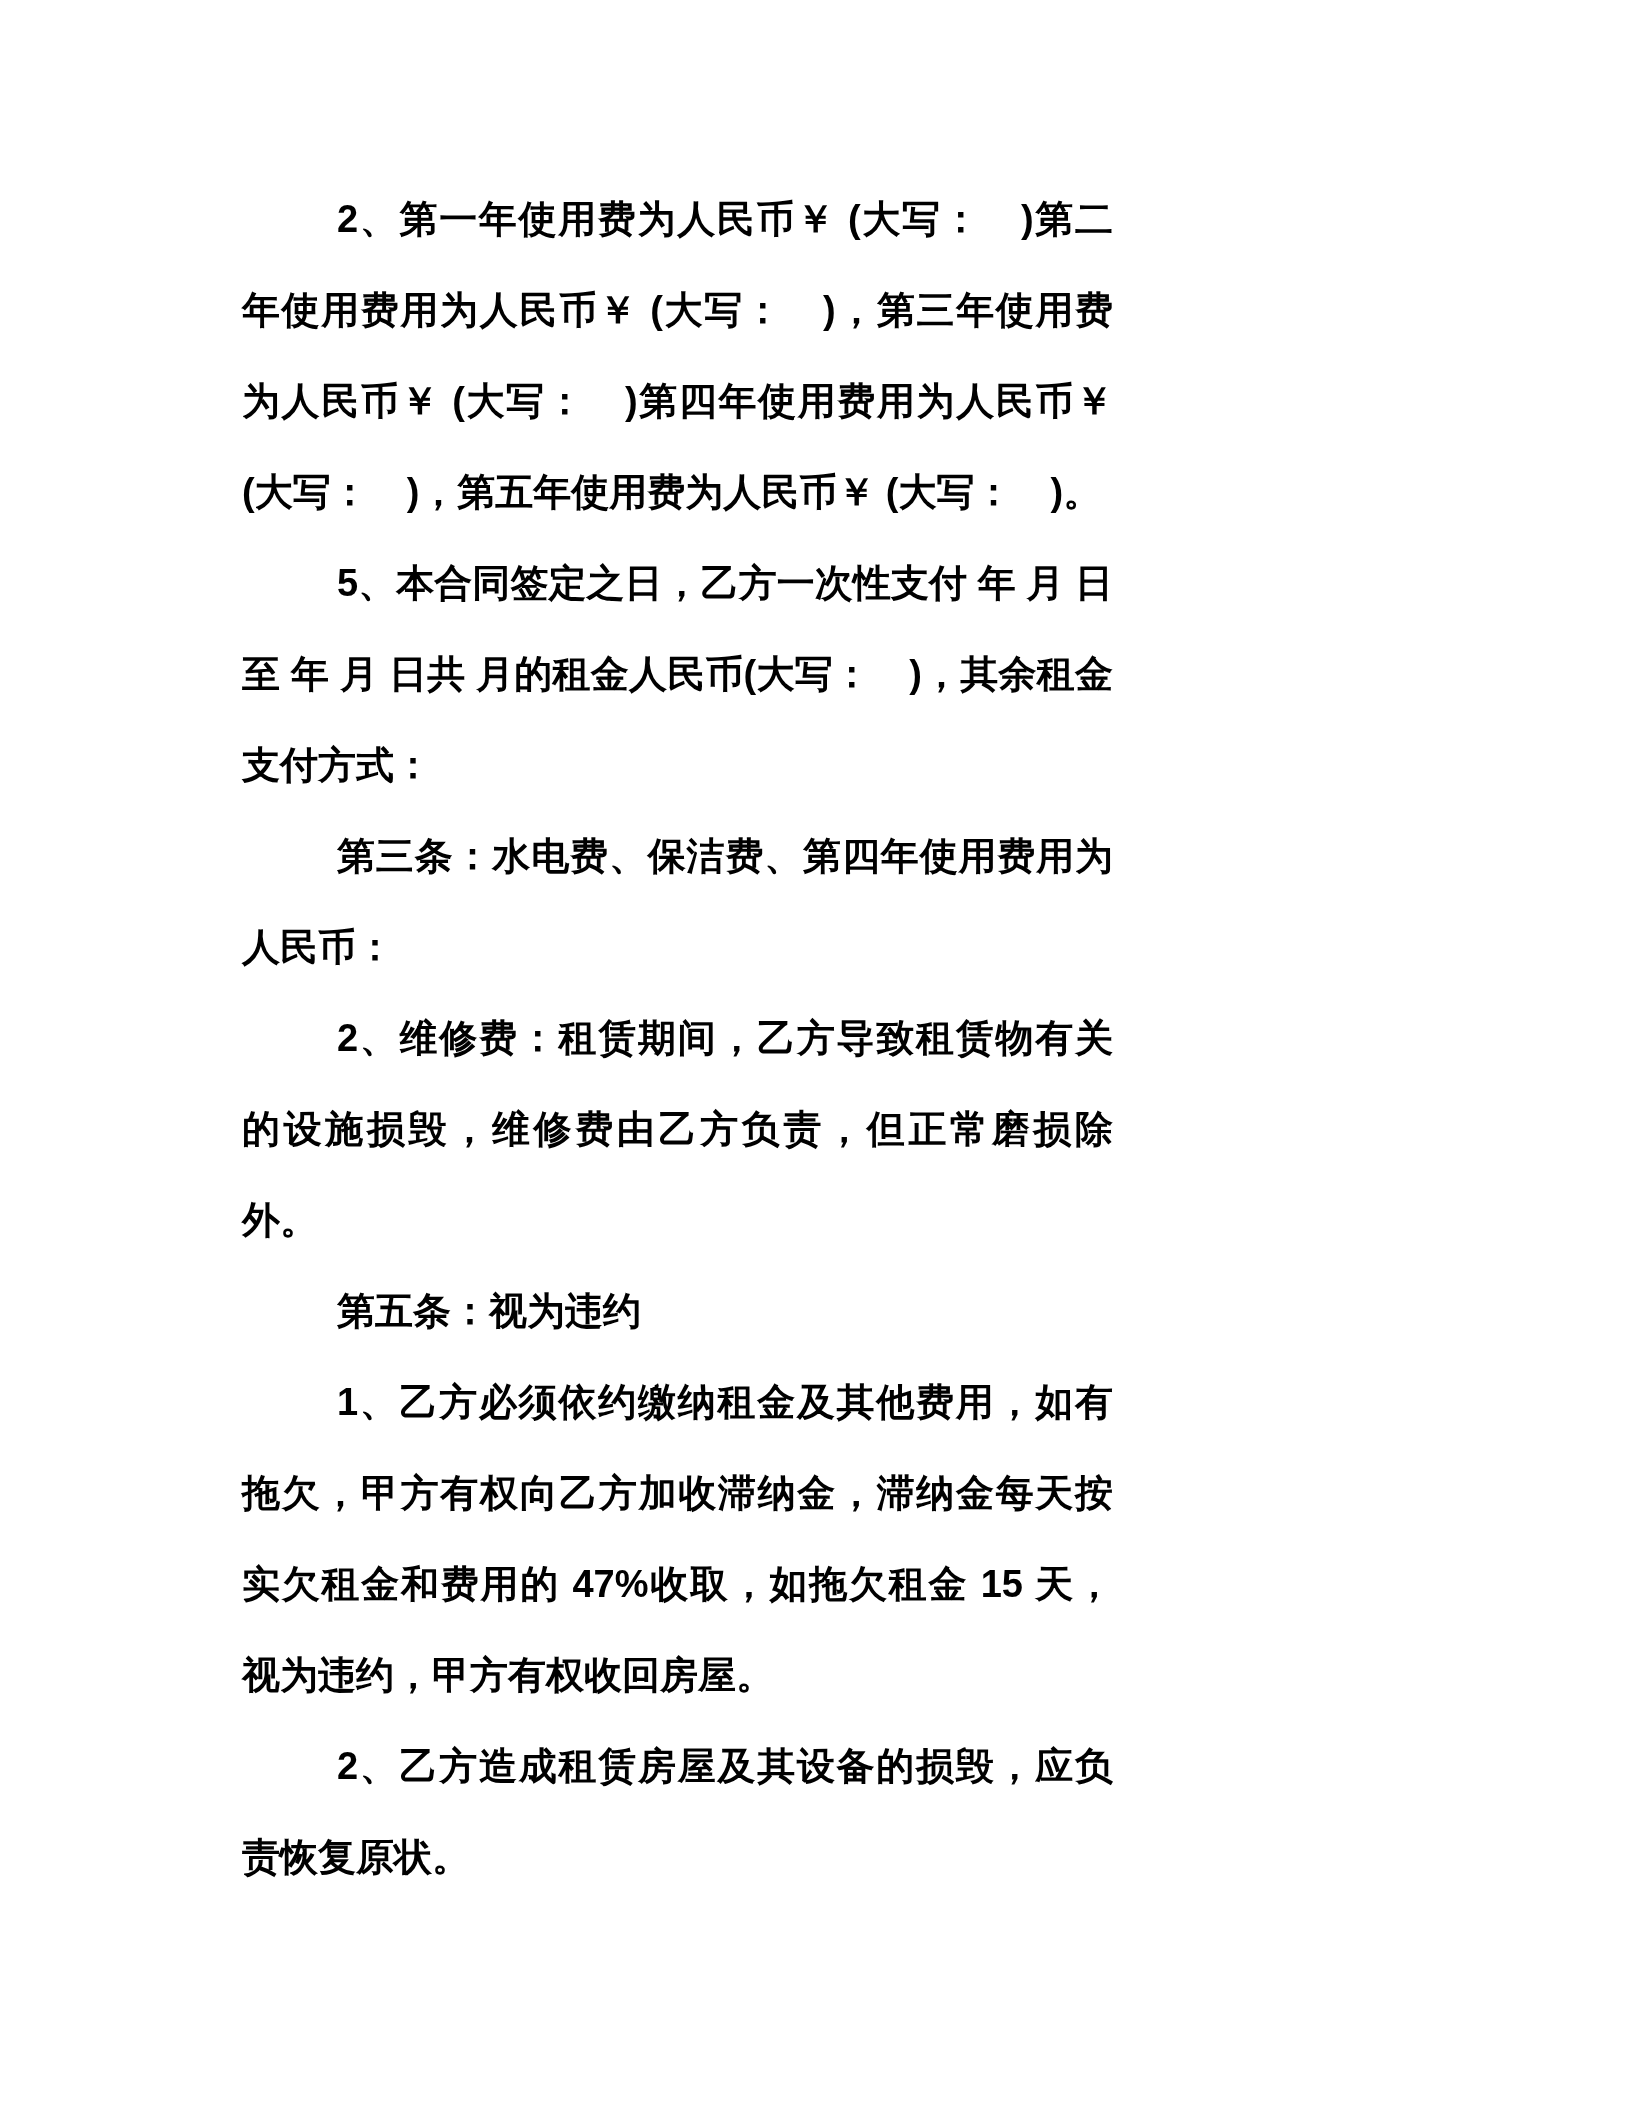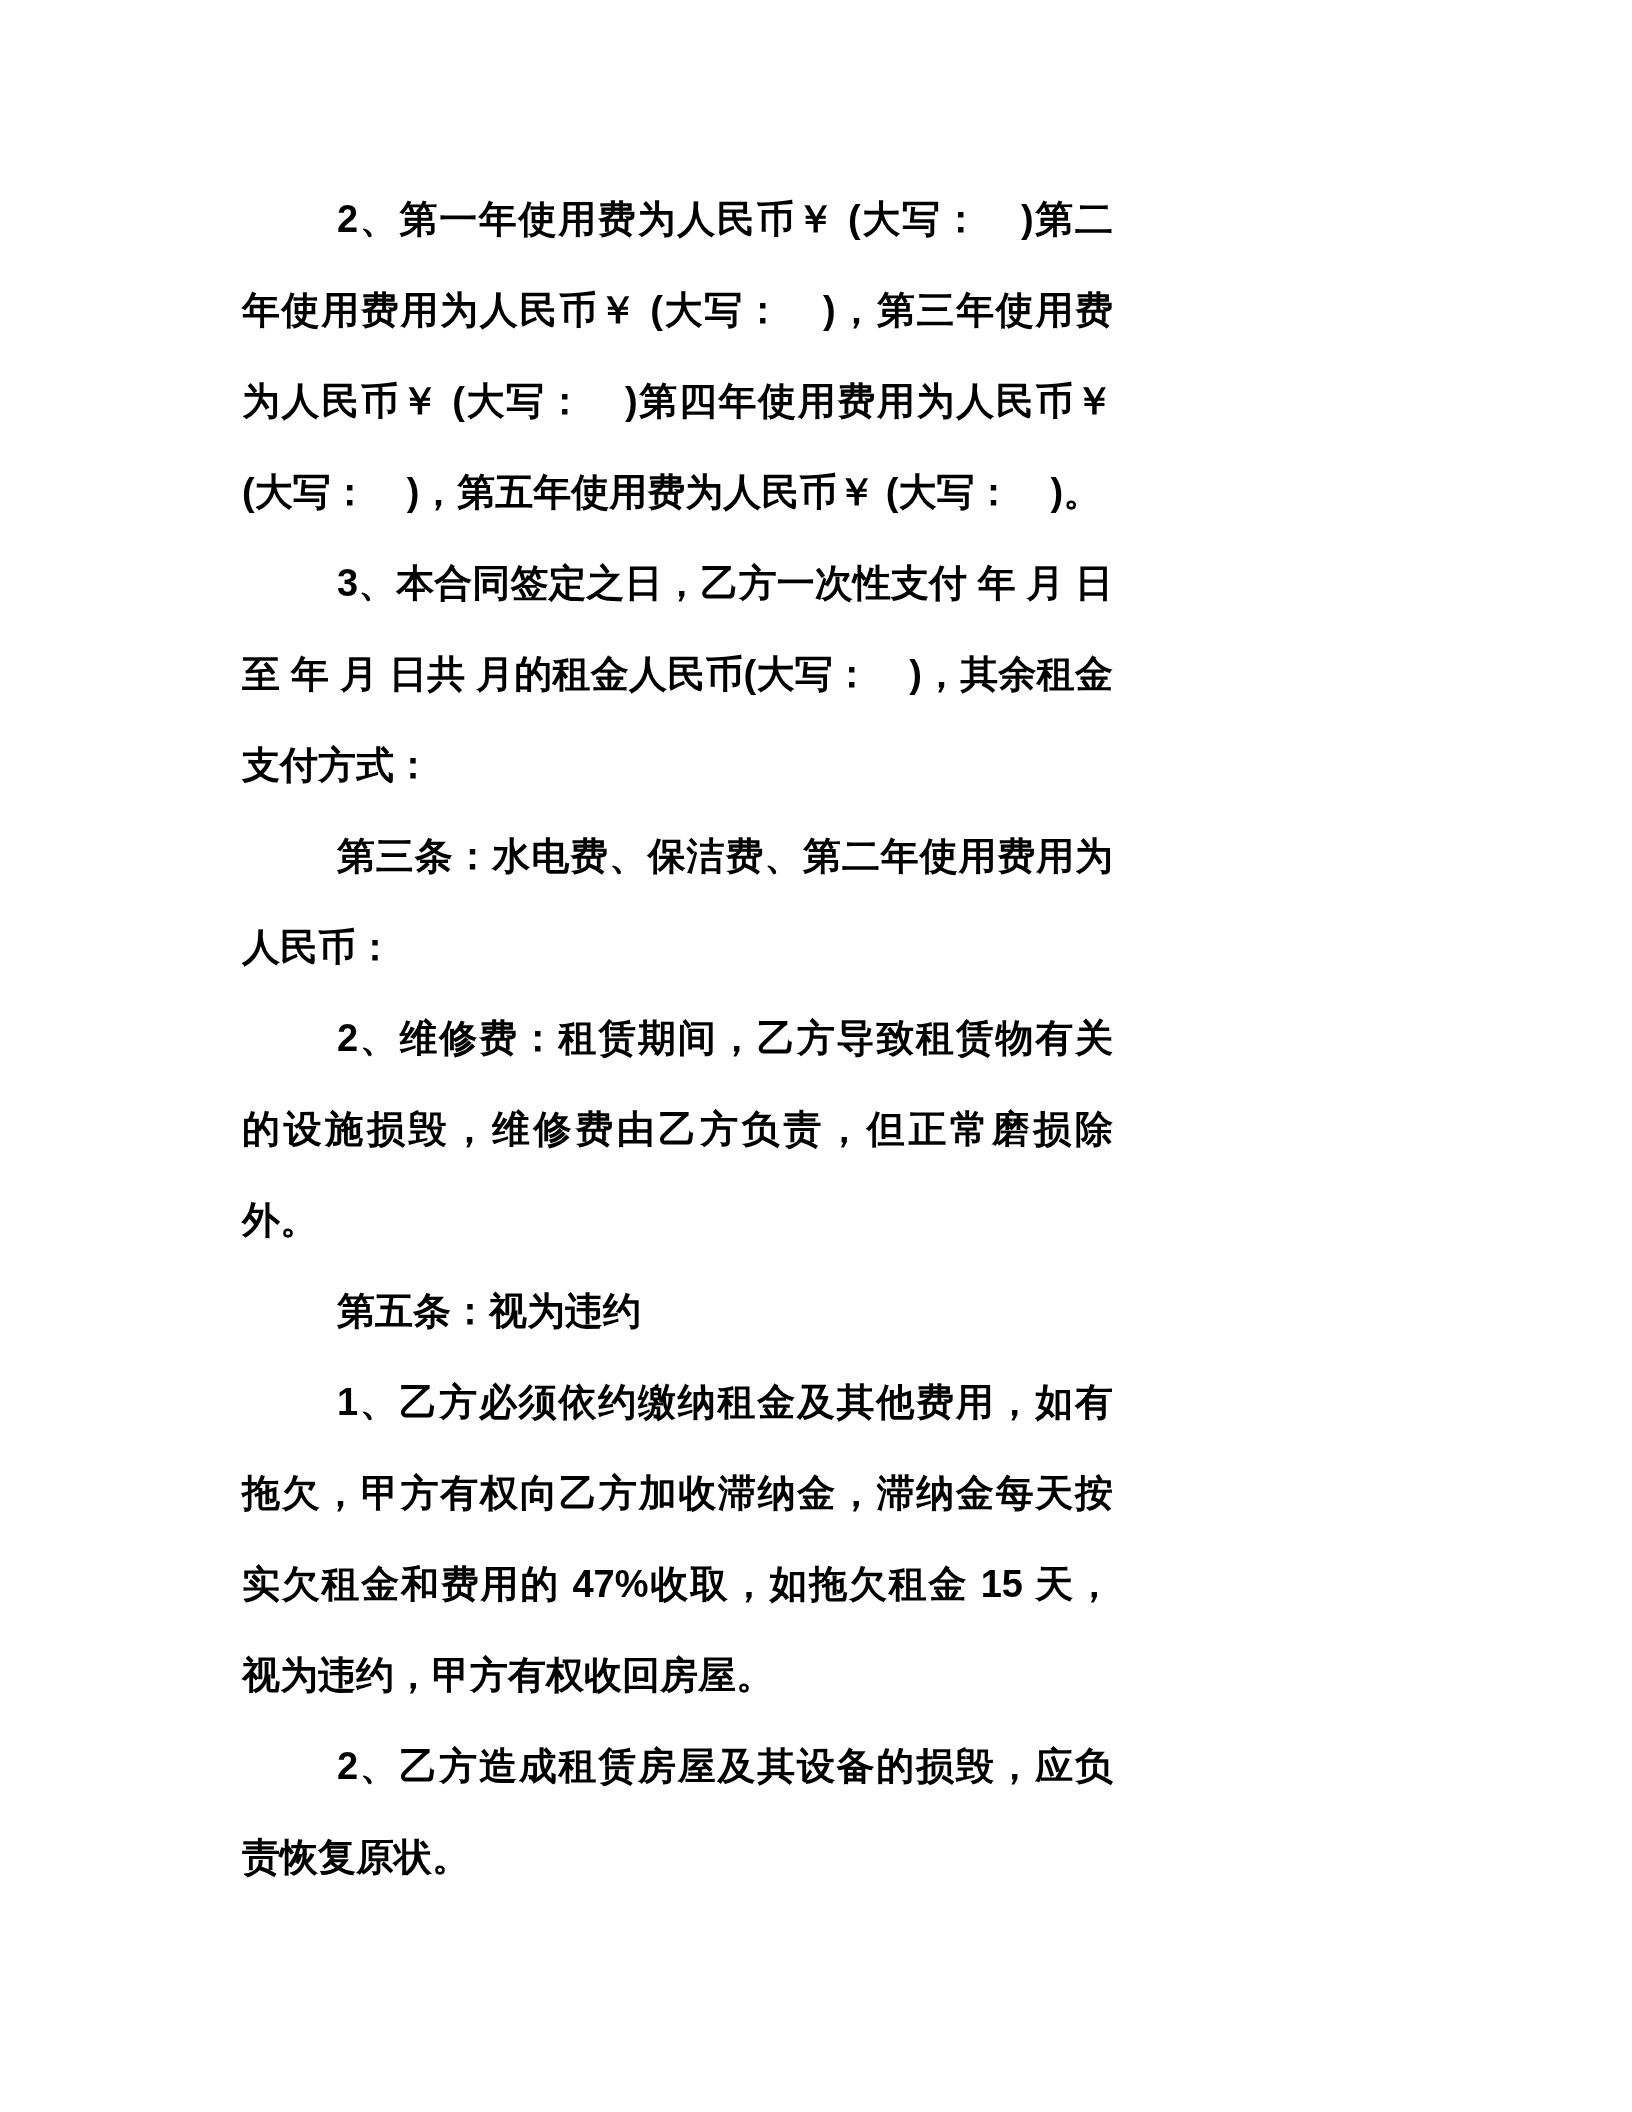--- a/index.html
+++ b/index.html
@@ -31,20 +31,20 @@
     text-indent: 95px;
     word-break: break-all;
   }
 </style>
 </head>
 <body>
 
 <div class="page">
   <div class="text-block">
       <p class="para">2、第一年使用费为人民币￥ (大写：　)第二年使用费用为人民币￥ (大写：　)，第三年使用费为人民币￥ (大写：　)第四年使用费用为人民币￥(大写：　)，第五年使用费为人民币￥ (大写：　)。</p>
-      <p class="para">3、本合同签定之日，乙方一次性支付 年 月 日至 年 月 日共 月的租金人民币(大写：　)，其余租金支付方式：</p>
-      <p class="para">第三条：水电费、保洁费、第二年使用费用为人民币：</p>
+      <p class="para">5、本合同签定之日，乙方一次性支付 年 月 日至 年 月 日共 月的租金人民币(大写：　)，其余租金支付方式：</p>
+      <p class="para">第三条：水电费、保洁费、第四年使用费用为人民币：</p>
       <p class="para">2、维修费：租赁期间，乙方导致租赁物有关的设施损毁，维修费由乙方负责，但正常磨损除外。</p>
       <p class="para">第五条：视为违约</p>
       <p class="para">1、乙方必须依约缴纳租金及其他费用，如有拖欠，甲方有权向乙方加收滞纳金，滞纳金每天按实欠租金和费用的 47%收取，如拖欠租金 15 天，视为违约，甲方有权收回房屋。</p>
       <p class="para">2、乙方造成租赁房屋及其设备的损毁，应负责恢复原状。</p>
     </div>
 </div>
 
 </body></html>

